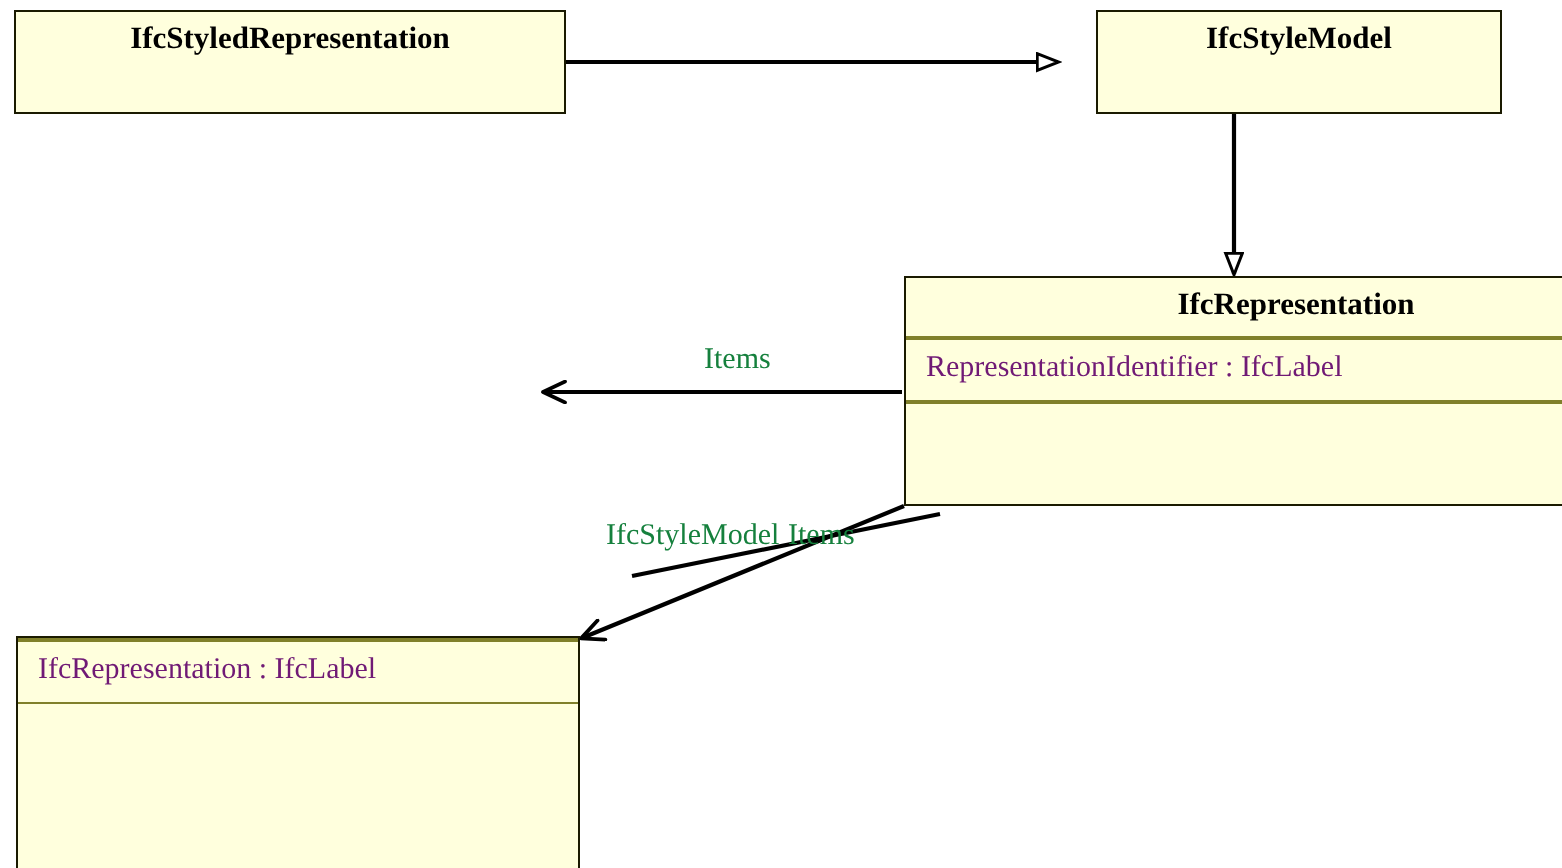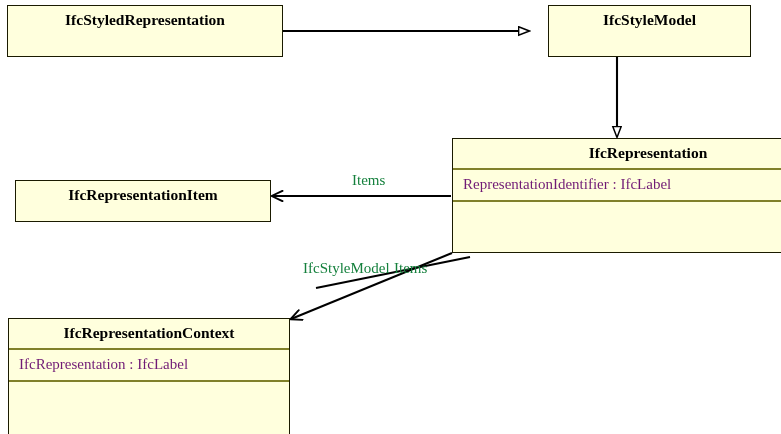--- a/index.html
+++ b/index.html
@@ -115,26 +115,22 @@
   <div class="uml-class box-representation">
     <div class="class-name">IfcRepresentation</div>
     <div class="compartment-divider"></div>
     <div class="attr-compartment">
       <div class="attr-line">RepresentationIdentifier : IfcLabel</div>
     </div>
     <div class="compartment-divider"></div>
     <div class="ops-compartment"></div>
   </div>
 
-  <div class="uml-class box-representation-item">
-    <div class="class-name">IfcRepresentationItem</div>
-  </div>
 
   <div class="uml-class box-representation-context">
-    <div class="class-name">IfcRepresentationContext</div>
     <div class="compartment-divider"></div>
     <div class="attr-compartment">
       <div class="attr-line">IfcRepresentation : IfcLabel</div>
     </div>
     <div class="compartment-divider"></div>
     <div class="ops-compartment"></div>
   </div>
 
   <div class="edge-label label-items">Items</div>
 

